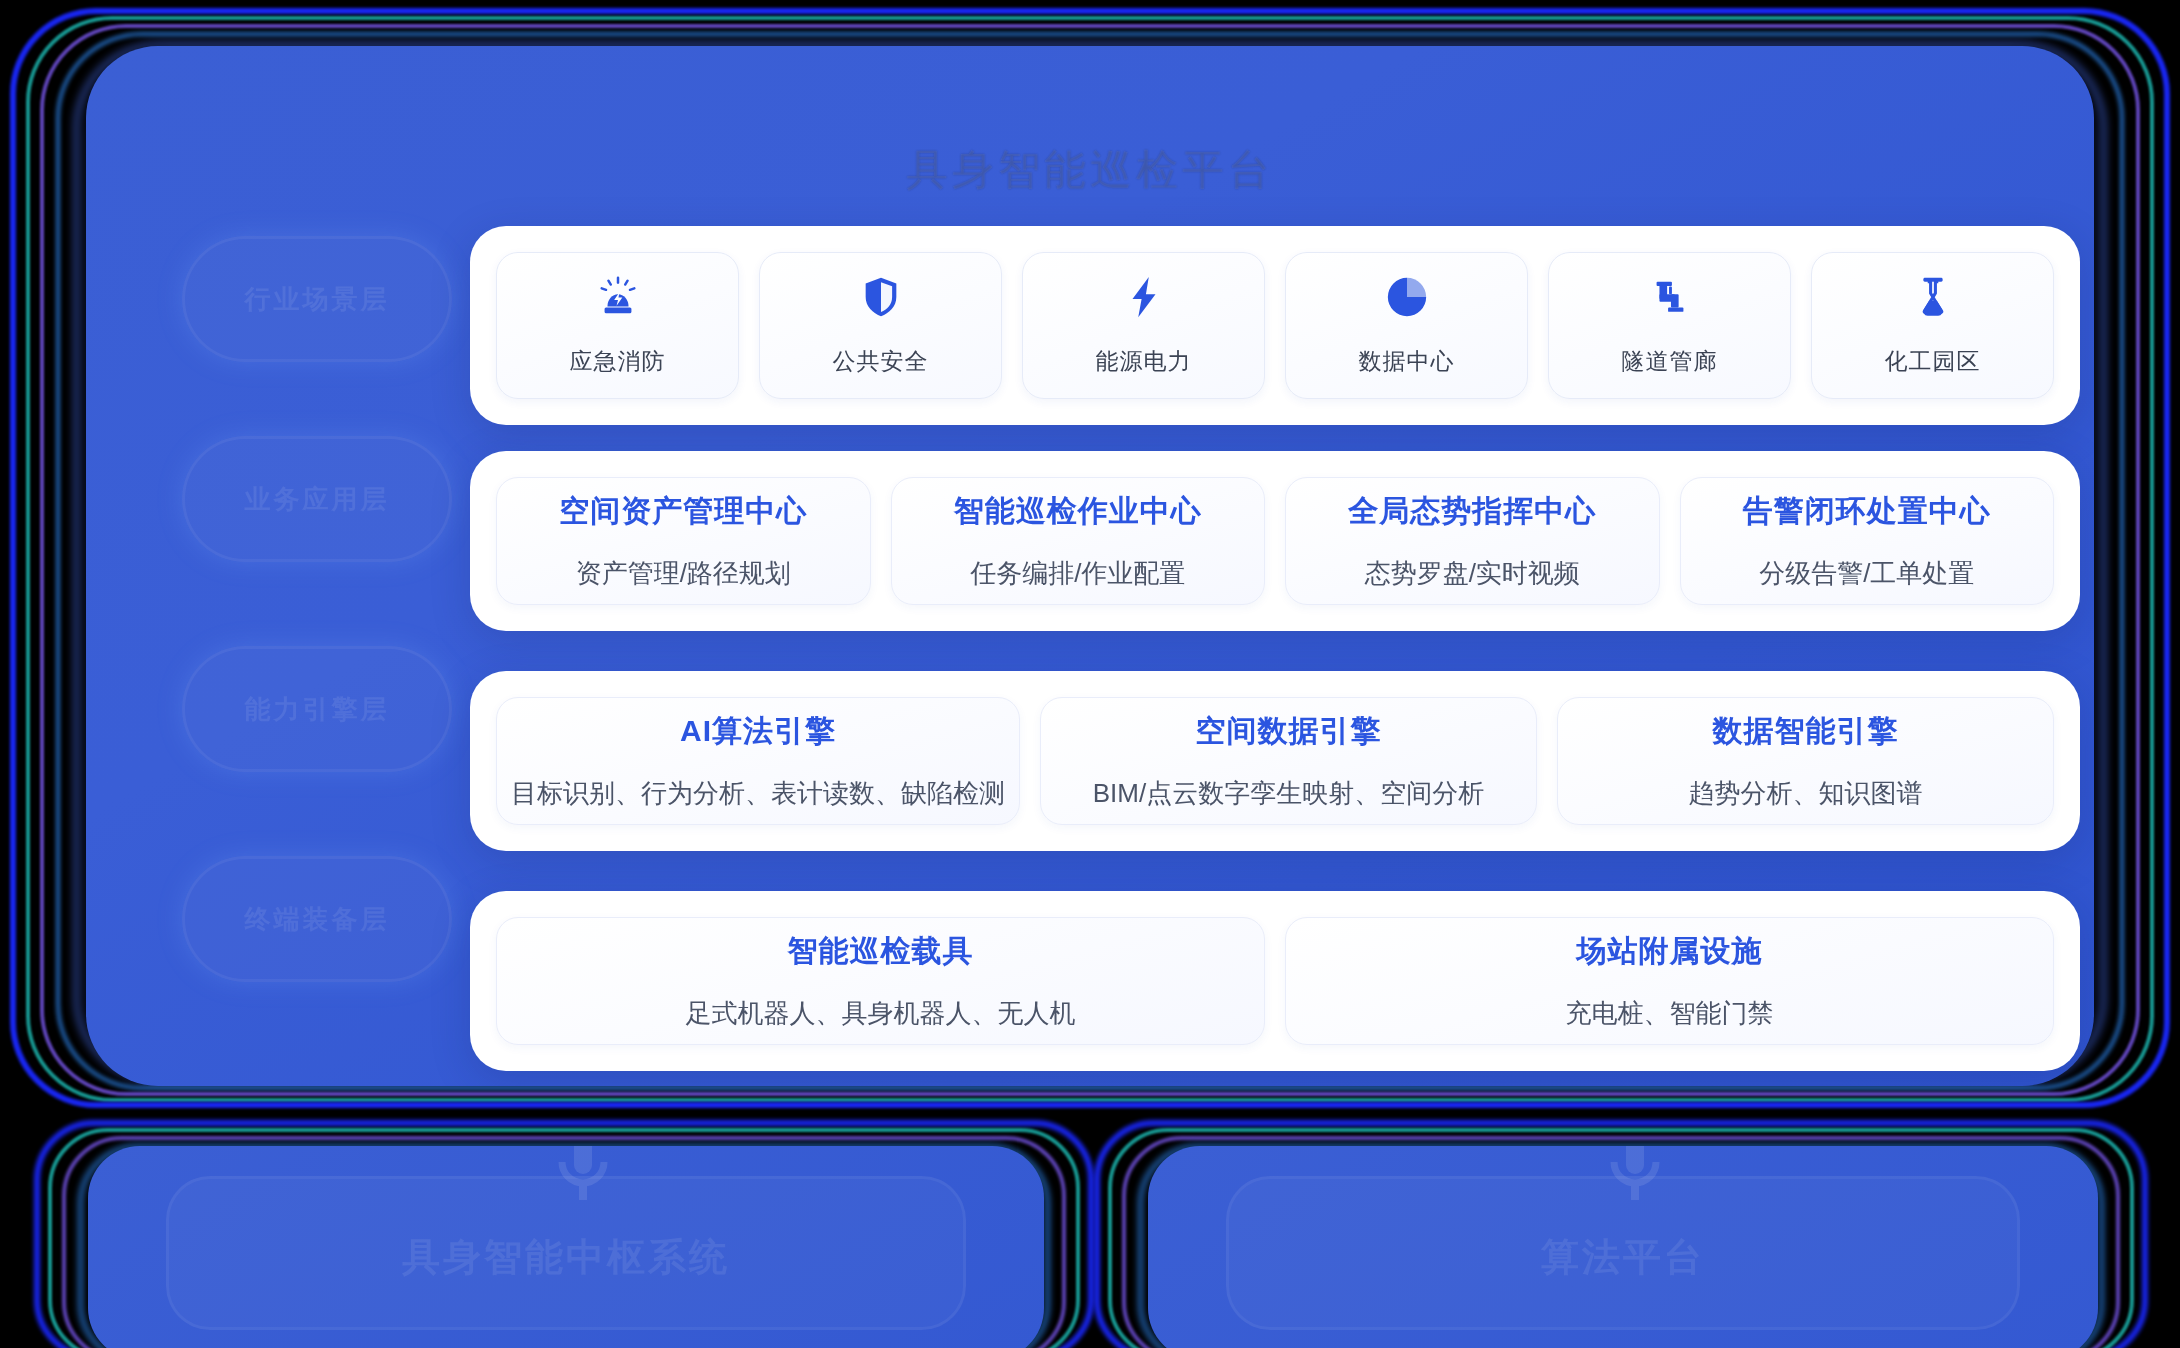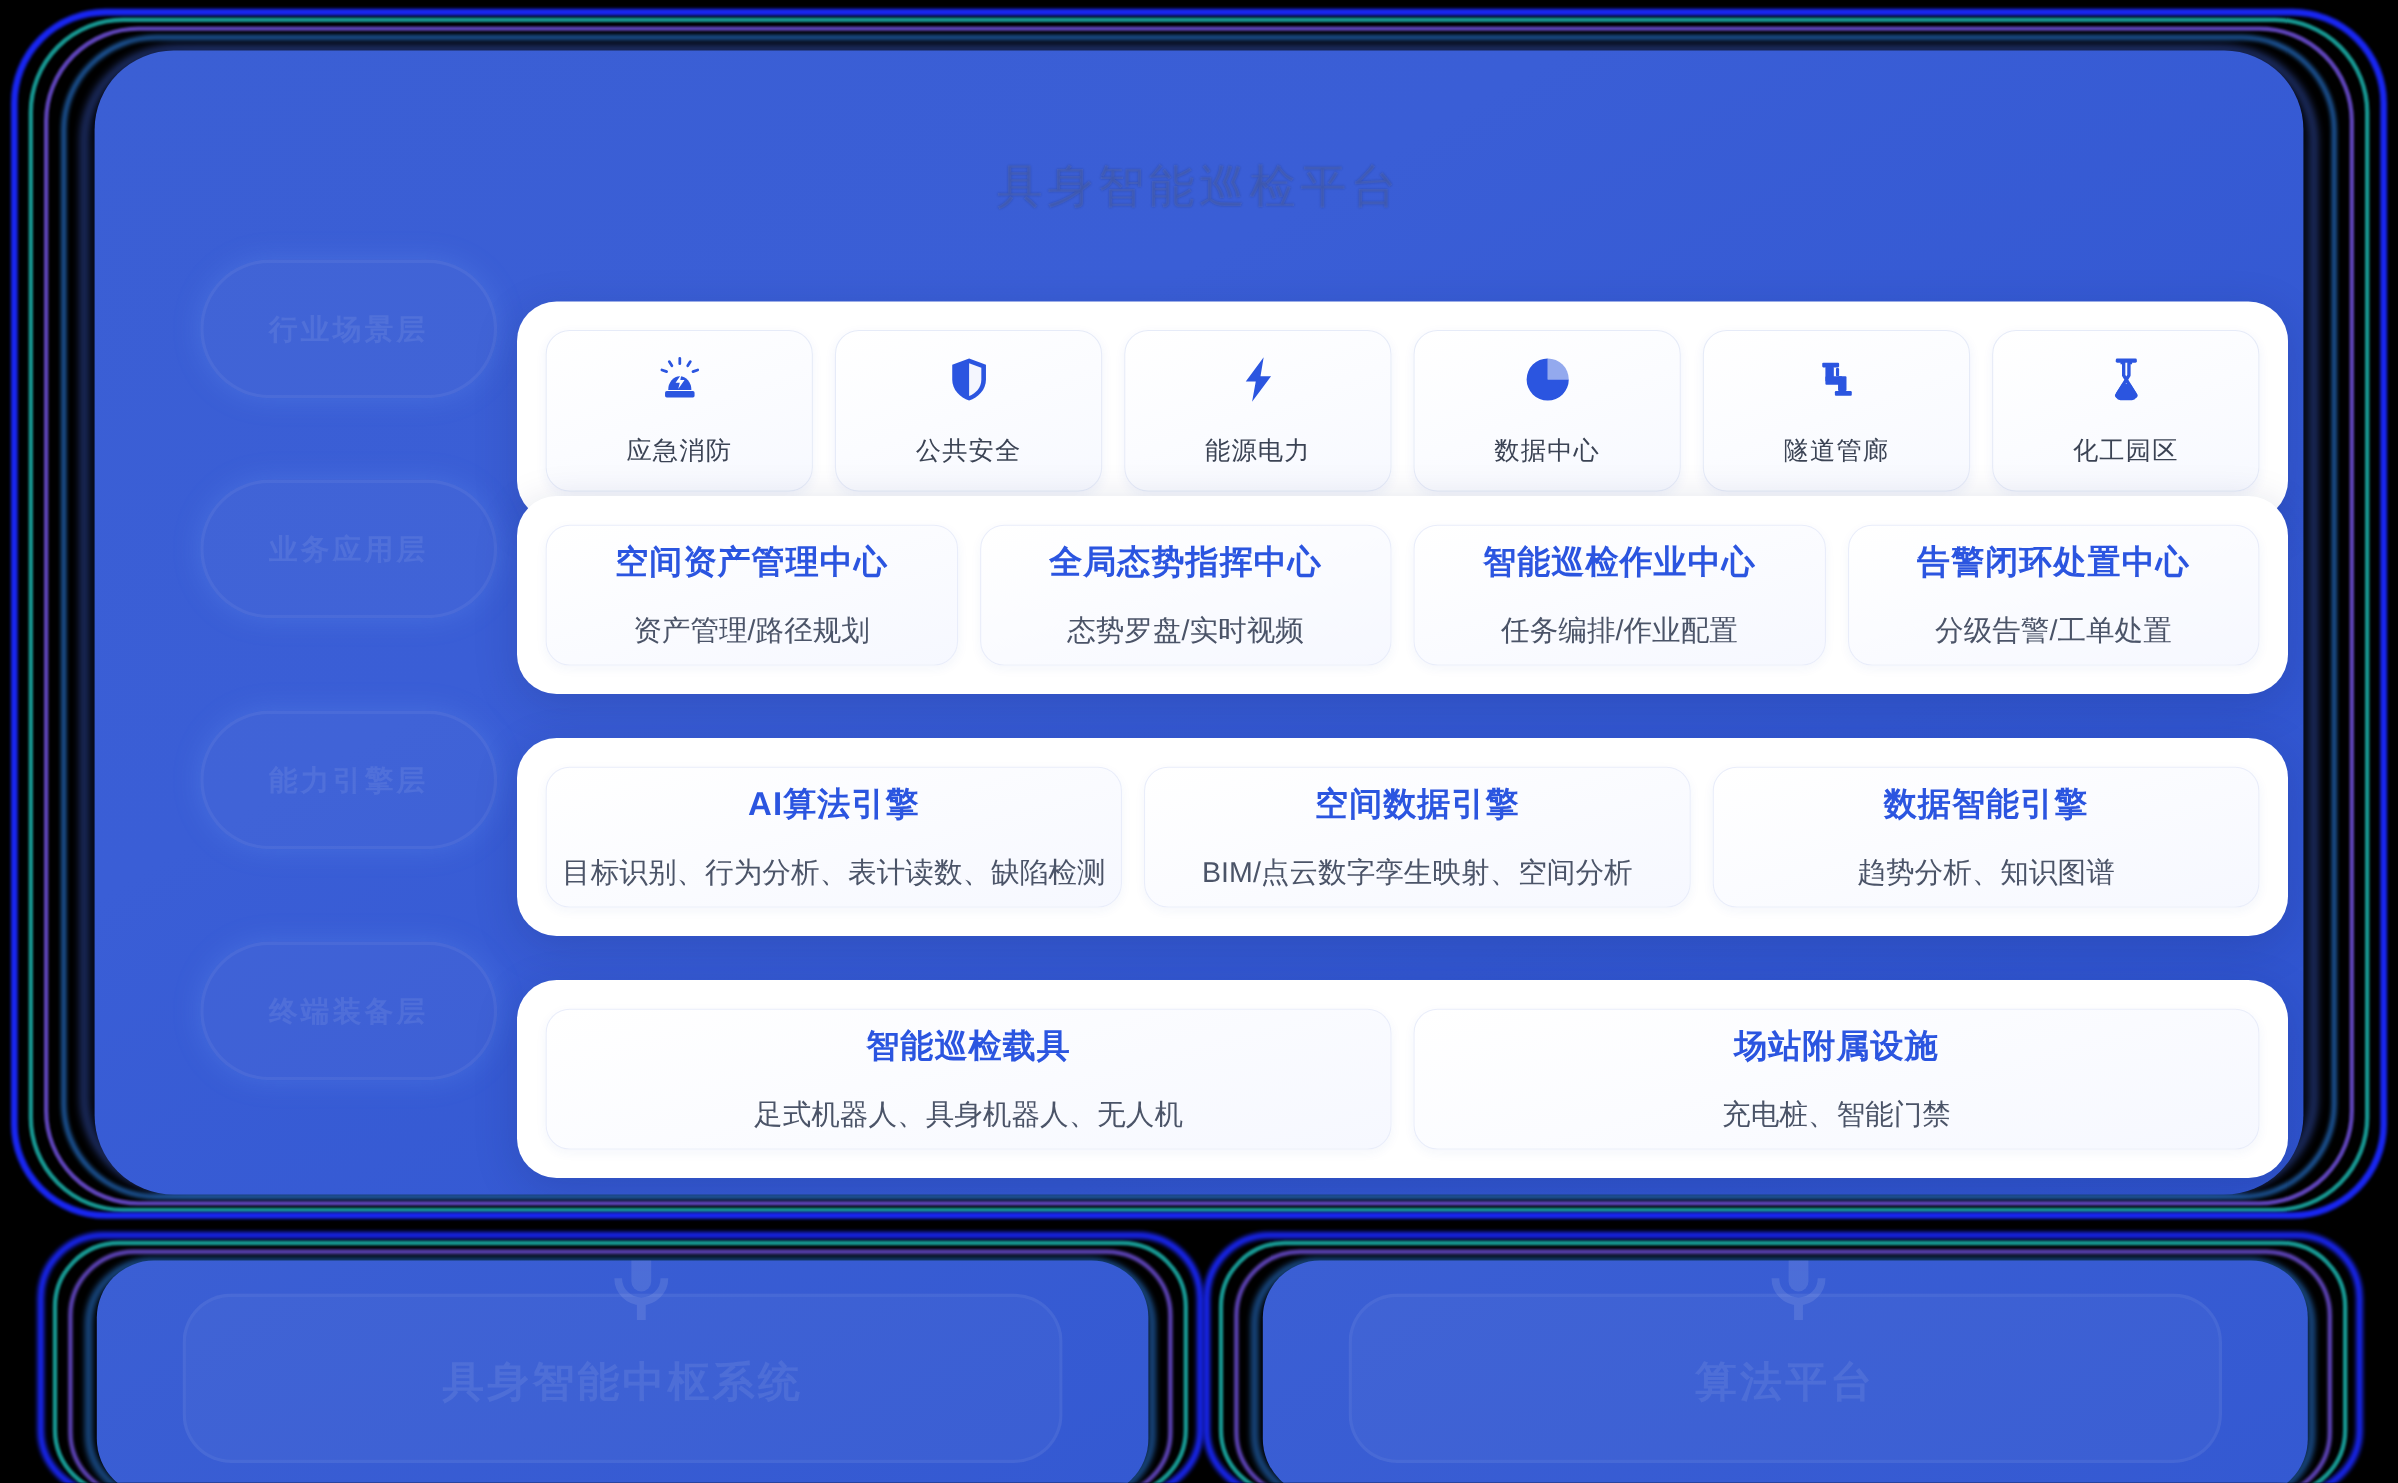--- a/index.html
+++ b/index.html
@@ -77,21 +77,21 @@
     left: 384px;
     width: 1610px;
     background: #ffffff;
     border-radius: 36px;
     box-shadow: 0 10px 40px rgba(16,30,90,0.18);
     display: flex;
     align-items: center;
     gap: 20px;
     padding: 26px 26px;
   }
-  .band-1 { top: 180px;  height: 199px; margin-top: 48px; }
+  .band-1 { top: 180px;  height: 199px; }
   .band-2 { top: 405px;  height: 180px; }
   .band-3 { top: 625px;  height: 180px; }
   .band-4 { top: 845px;  height: 180px; }
 
   
   .dom-card {
     flex: 1 1 0;
     height: 100%;
     background: linear-gradient(160deg, #ffffff 0%, #f7f9ff 100%);
     border-radius: 22px;
@@ -275,26 +275,26 @@
       </div>
 
     </div>
 
     <div class="band band-2">
       <div class="feat-card">
         <span class="ttl">空间资产管理中心</span>
         <span class="sub">资产管理/路径规划</span>
       </div>
       <div class="feat-card">
+        <span class="ttl">智能巡检作业中心</span>
+        <span class="sub">任务编排/作业配置</span>
+      </div>
+      <div class="feat-card">
         <span class="ttl">全局态势指挥中心</span>
         <span class="sub">态势罗盘/实时视频</span>
-      </div>
-      <div class="feat-card">
-        <span class="ttl">智能巡检作业中心</span>
-        <span class="sub">任务编排/作业配置</span>
       </div>
       <div class="feat-card">
         <span class="ttl">告警闭环处置中心</span>
         <span class="sub">分级告警/工单处置</span>
       </div>
     </div>
 
     <div class="band band-3">
       <div class="feat-card">
         <span class="ttl">AI算法引擎</span>

